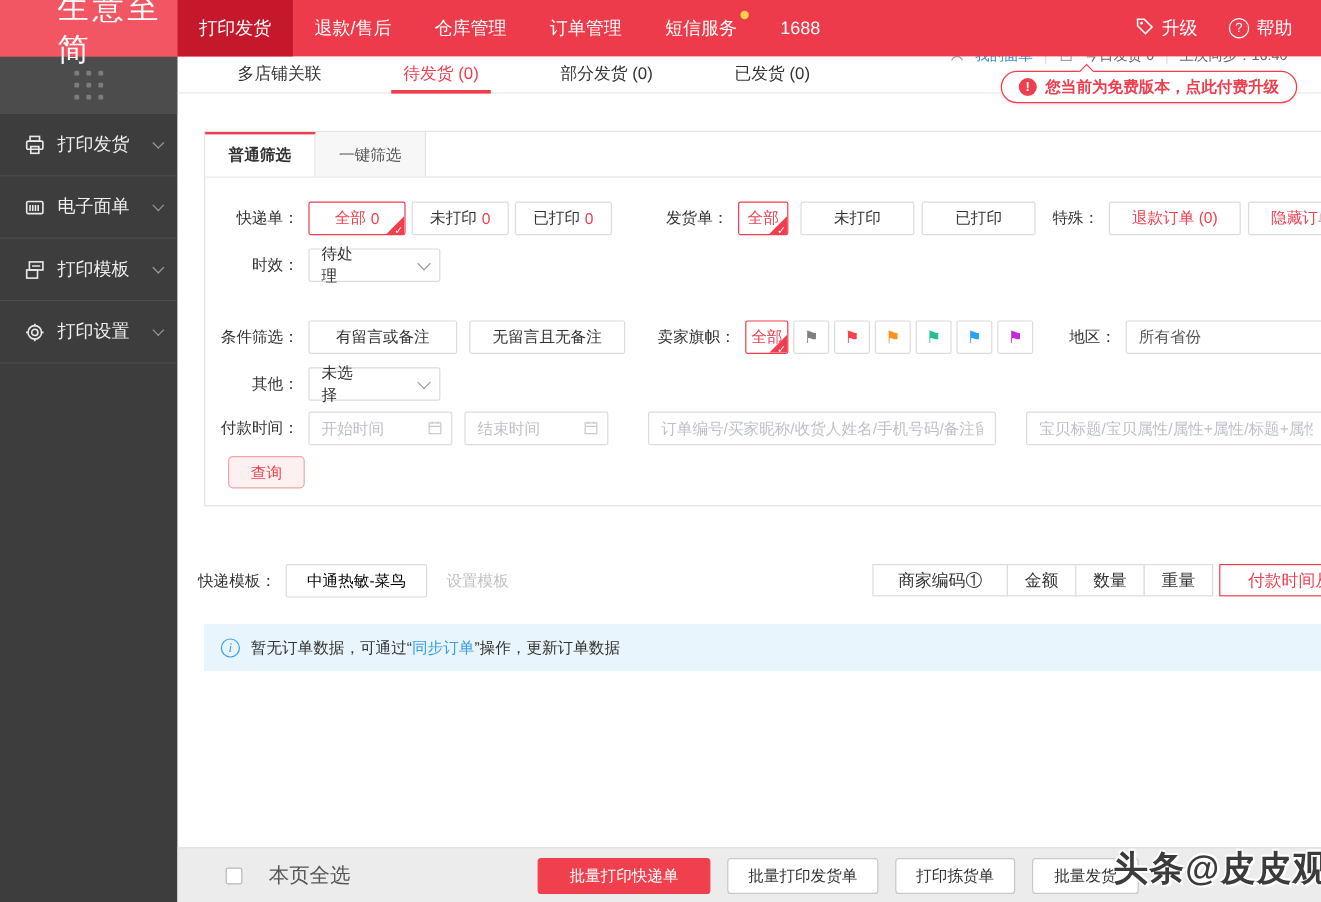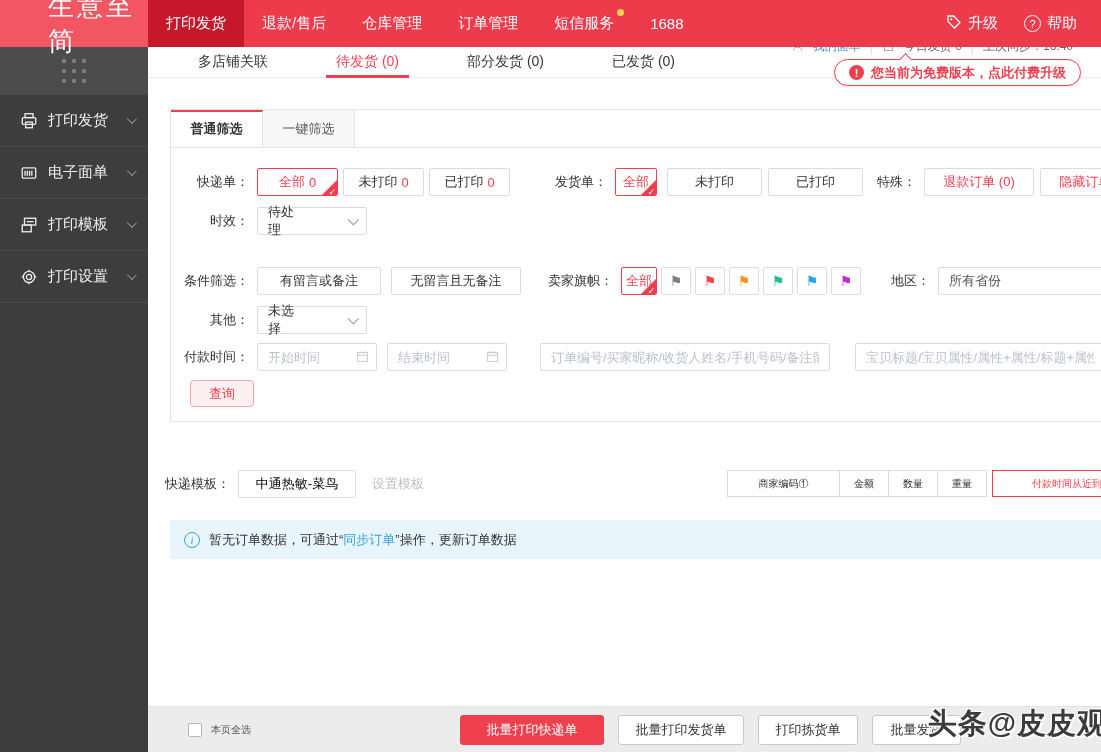--- a/index.html
+++ b/index.html
@@ -68,34 +68,34 @@
   .date-wrap .finput { width:100%; padding-right:28px; }
   .cal-ico { position:absolute; right:8px; top:7px; }
   .flagbtn { width:30px; height:28px; border:1px solid #dcdcdc; border-radius:2px; background:#fff; display:inline-flex; align-items:center; justify-content:center; font-size:14px; cursor:pointer; margin-left:4px; flex-shrink:0; }
   .query-btn { margin-left:19px; width:64px; height:27px; background:#fdf0f1; border:1px solid #f4a3ab; border-radius:4px; color:#f03e4e; font-size:13px; display:inline-flex; align-items:center; justify-content:center; cursor:pointer; }
 
   
   .template-row { margin-top:48px; height:28px; display:flex; align-items:center; padding-left:17px; position:relative; }
   .tpl-btn { width:118px; height:28px; border:1px solid #dcdcdc; border-radius:2px; background:#fff; display:inline-flex; align-items:center; justify-content:center; font-size:13px; cursor:pointer; }
   .tpl-set { color:#c0c0c0; margin-left:16px; font-size:13px; cursor:pointer; }
   .sort-group { position:absolute; left:579px; top:0; display:flex; }
-  .sort-btn { height:27px; background:#fff; border:1px solid #dcdcdc; font-size:10px; color:#333; display:inline-flex; align-items:center; justify-content:center; cursor:pointer; margin-left:-1px; padding:0 14px; white-space:nowrap; }
+  .sort-btn { height:27px; background:#fff; border:1px solid #dcdcdc; font-size:14px; color:#333; display:inline-flex; align-items:center; justify-content:center; cursor:pointer; margin-left:-1px; padding:0 14px; white-space:nowrap; }
   .sort-btn.first { margin-left:0; width:113px; }
   .sort-btn.active-sort { border:1px solid #f03e4e; color:#f03e4e; position:relative; z-index:2; margin-left:5px; width:160px; }
 
   
   .info-bar { margin:22px 0 0 22px; width:calc(100% - 22px); height:39px; background:#e8f5fc; display:flex; align-items:center; padding-left:14px; gap:9px; font-size:13px; color:#333; }
   .i-icon { width:16px; height:16px; border:1px solid #3a9fe0; color:#3a9fe0; border-radius:50%; font-size:11px; display:flex; align-items:center; justify-content:center; font-style:italic; flex-shrink:0; font-family:"Liberation Serif","DejaVu Serif",serif; }
   .info-bar .blue { color:#3a9fe0; }
 
   
   .bottom-bar { position:absolute; left:0; right:0; bottom:0; height:46px; background:#ececec; border-top:1px solid #e2e2e2; display:flex; align-items:center; }
-  .chk-wrap { display:flex; align-items:center; gap:9px; margin-left:22px; color:#555; font-size:10px;padding-left:18px; }
+  .chk-wrap { display:flex; align-items:center; gap:22px; margin-left:22px; color:#555; font-size:17px;padding-left:18px; }
   .chk { width:14px; height:14px; background:#fff; border:1px solid #b9b9b9; border-radius:2px; cursor:pointer; }
-  .bb-group { position:absolute; left:312px; display:flex; gap:14px; align-items:center; }
+  .bb-group { position:absolute; left:300px; display:flex; gap:14px; align-items:center; }
   .bb-btn { height:30px; border-radius:3px; font-size:13px; display:inline-flex; align-items:center; justify-content:center; cursor:pointer; background:#fff; border:1px solid #c9c9c9; color:#333; }
   .bb-btn.primary { background:#f0404e; border-color:#f0404e; color:#fff; width:144px; }
   .bb-b2 { width:126px; } .bb-b3 { width:100px; } .bb-b4 { width:89px; }
 
   
   .watermark { position:absolute; right:14px; bottom:8px; font-size:29px; font-weight:bold; color:#3b3b3b; letter-spacing:1px; z-index:30; text-shadow:-1px -1px 0 #fff,1px -1px 0 #fff,-1px 1px 0 #fff,1px 1px 0 #fff, 2px 2px 0 #fff; pointer-events:none; }
 
   svg.lineico { fill:none; stroke:#e9e9e9; stroke-width:1.2; }
   svg.grayico { fill:none; stroke:#9aa0a6; stroke-width:1.2; }
 </style>

